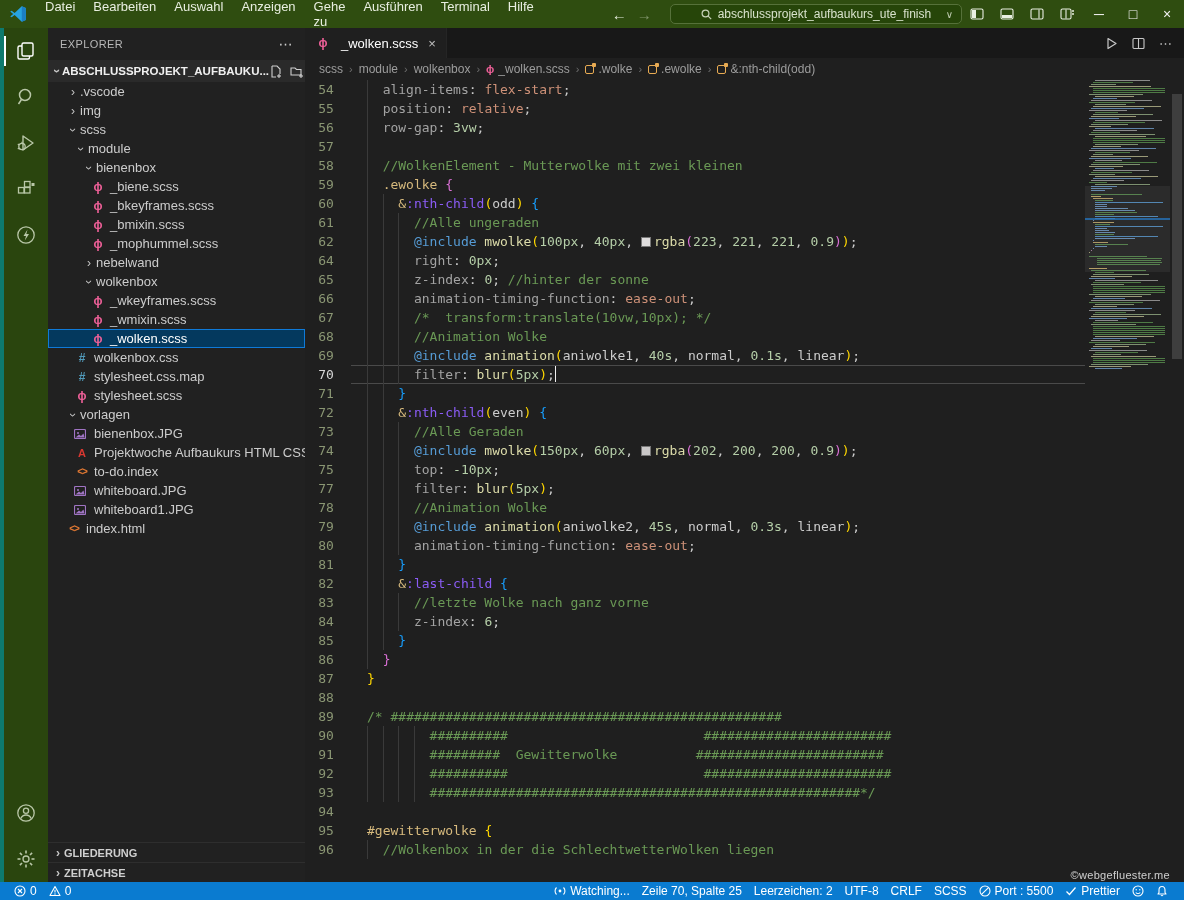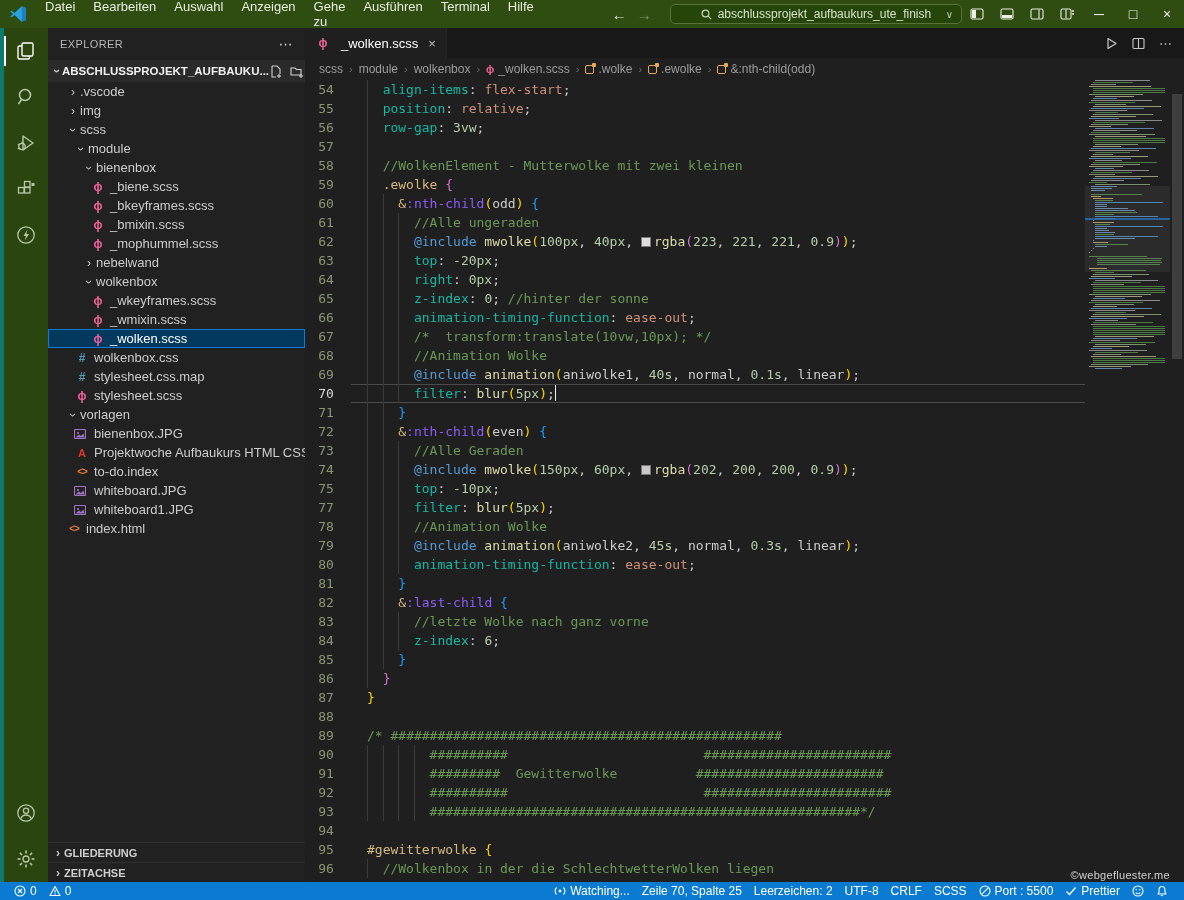--- a/index.html
+++ b/index.html
@@ -73,21 +73,21 @@
   .bc-sym::after { content:""; position:absolute; right:-3px; top:-3px; width:4px; height:4px; background:#e8ab53; border-radius:1px; }
   
   .code { position:absolute; top:52px; left:0; right:99px; bottom:0; overflow:hidden;
           font-family:"DejaVu Sans Mono", monospace; font-size:13px; line-height:19px; }
   .code-line { display:flex; height:19px; white-space:pre; }
   .gutter { width:46px; flex:0 0 auto; text-align:center; color:#8a9673; padding-right:4px; user-select:none; }
   .code-line.current .gutter { color:#d7d7d7; }
   .lc { flex:1; padding-left:16px; position:relative; height:19px; }
   .code-line.current .lc { box-shadow: inset 0 1px 0 #4a4a4a, inset 0 -1px 0 #4a4a4a; }
   .ig { display:inline-block; width:2ch; height:19px; vertical-align:top; box-shadow: inset 1px 0 0 #3a3a3a; }
-  .tk-pln{color:#cccccc} .tk-prop{color:#14b8a6} .tk-val{color:#ce9178}
+  .tk-pln{color:#cccccc} .tk-prop{color:#a3a3a3} .tk-val{color:#ce9178}
   .tk-num{color:#b5cea8} .tk-com{color:#6a9955} .tk-at{color:#569cd6}
   .tk-fn{color:#dcdcaa} .tk-sel{color:#d7ba7d} .tk-amp{color:#d7ba7d}
   .tk-pse{color:#8b5cf6} .tk-b1{color:#ffd700} .tk-b2{color:#da70d6} .tk-b3{color:#179fff}
   .swatch { display:inline-block; width:10px; height:10px; border:1px solid #777; vertical-align:-1px; margin-right:3px; }
   .cursor { display:inline-block; width:1.5px; height:16px; background:#f0f0f0; vertical-align:-3px; }
   
   .minimap { position:absolute; top:52px; right:14px; width:85px; bottom:0; background:#1f1f1f; overflow:hidden; }
   .mm-row { height:1px; margin-bottom:1px; }
   .mm-slider { position:absolute; left:0; right:0; background:rgba(255,255,255,.055); }
   .mm-curline { position:absolute; left:0; right:0; height:2px; background:rgba(38,119,193,.75); }
@@ -450,21 +450,20 @@
       <div class="code" id="code">
           <div class="code-line"><span class="gutter">54</span><span class="lc"><span class="ig"></span><span class="tk-prop">align-items</span><span class="tk-pln">: </span><span class="tk-val">flex-start</span><span class="tk-pln">;</span></span></div>
           <div class="code-line"><span class="gutter">55</span><span class="lc"><span class="ig"></span><span class="tk-prop">position</span><span class="tk-pln">: </span><span class="tk-val">relative</span><span class="tk-pln">;</span></span></div>
           <div class="code-line"><span class="gutter">56</span><span class="lc"><span class="ig"></span><span class="tk-prop">row-gap</span><span class="tk-pln">: </span><span class="tk-num">3vw</span><span class="tk-pln">;</span></span></div>
           <div class="code-line"><span class="gutter">57</span><span class="lc"><span class="ig"></span></span></div>
           <div class="code-line"><span class="gutter">58</span><span class="lc"><span class="ig"></span><span class="tk-com">//WolkenElement - Mutterwolke mit zwei kleinen</span></span></div>
           <div class="code-line"><span class="gutter">59</span><span class="lc"><span class="ig"></span><span class="tk-sel">.ewolke </span><span class="tk-b2">{</span></span></div>
           <div class="code-line"><span class="gutter">60</span><span class="lc"><span class="ig"></span><span class="ig"></span><span class="tk-amp">&amp;</span><span class="tk-pse">:nth-child</span><span class="tk-b1">(</span><span class="tk-pln">odd</span><span class="tk-b1">)</span><span class="tk-pln"> </span><span class="tk-b3">{</span></span></div>
           <div class="code-line"><span class="gutter">61</span><span class="lc"><span class="ig"></span><span class="ig"></span><span class="ig"></span><span class="tk-com">//Alle ungeraden</span></span></div>
           <div class="code-line"><span class="gutter">62</span><span class="lc"><span class="ig"></span><span class="ig"></span><span class="ig"></span><span class="tk-at">@include</span><span class="tk-fn"> mwolke</span><span class="tk-b1">(</span><span class="tk-num">100px</span><span class="tk-pln">, </span><span class="tk-num">40px</span><span class="tk-pln">, </span><span class="swatch" style="background: rgb(223, 221, 221);"></span><span class="tk-fn">rgba</span><span class="tk-b2">(</span><span class="tk-num">223</span><span class="tk-pln">, </span><span class="tk-num">221</span><span class="tk-pln">, </span><span class="tk-num">221</span><span class="tk-pln">, </span><span class="tk-num">0.9</span><span class="tk-b2">)</span><span class="tk-b1">)</span><span class="tk-pln">;</span></span></div>
-          <div class="code-line"><span class="gutter">63</span><span class="lc"><span class="ig"></span><span class="ig"></span><span class="ig"></span><span class="tk-prop">top</span><span class="tk-pln">: </span><span class="tk-num">-20px</span><span class="tk-pln">;</span></span></div>
           <div class="code-line"><span class="gutter">64</span><span class="lc"><span class="ig"></span><span class="ig"></span><span class="ig"></span><span class="tk-prop">right</span><span class="tk-pln">: </span><span class="tk-num">0px</span><span class="tk-pln">;</span></span></div>
           <div class="code-line"><span class="gutter">65</span><span class="lc"><span class="ig"></span><span class="ig"></span><span class="ig"></span><span class="tk-prop">z-index</span><span class="tk-pln">: </span><span class="tk-num">0</span><span class="tk-pln">; </span><span class="tk-com">//hinter der sonne</span></span></div>
           <div class="code-line"><span class="gutter">66</span><span class="lc"><span class="ig"></span><span class="ig"></span><span class="ig"></span><span class="tk-prop">animation-timing-function</span><span class="tk-pln">: </span><span class="tk-val">ease-out</span><span class="tk-pln">;</span></span></div>
           <div class="code-line"><span class="gutter">67</span><span class="lc"><span class="ig"></span><span class="ig"></span><span class="ig"></span><span class="tk-com">/*  transform:translate(10vw,10px); */</span></span></div>
           <div class="code-line"><span class="gutter">68</span><span class="lc"><span class="ig"></span><span class="ig"></span><span class="ig"></span><span class="tk-com">//Animation Wolke</span></span></div>
           <div class="code-line"><span class="gutter">69</span><span class="lc"><span class="ig"></span><span class="ig"></span><span class="ig"></span><span class="tk-at">@include</span><span class="tk-fn"> animation</span><span class="tk-b1">(</span><span class="tk-pln">aniwolke1, </span><span class="tk-num">40s</span><span class="tk-pln">, normal, </span><span class="tk-num">0.1s</span><span class="tk-pln">, linear</span><span class="tk-b1">)</span><span class="tk-pln">;</span></span></div>
           <div class="code-line current"><span class="gutter">70</span><span class="lc"><span class="ig"></span><span class="ig"></span><span class="ig"></span><span class="tk-prop">filter</span><span class="tk-pln">: </span><span class="tk-fn">blur</span><span class="tk-b1">(</span><span class="tk-num">5px</span><span class="tk-b1">)</span><span class="tk-pln">;</span><span class="cursor"></span></span></div>
           <div class="code-line"><span class="gutter">71</span><span class="lc"><span class="ig"></span><span class="ig"></span><span class="tk-b3">}</span></span></div>
           <div class="code-line"><span class="gutter">72</span><span class="lc"><span class="ig"></span><span class="ig"></span><span class="tk-amp">&amp;</span><span class="tk-pse">:nth-child</span><span class="tk-b1">(</span><span class="tk-pln">even</span><span class="tk-b1">)</span><span class="tk-pln"> </span><span class="tk-b3">{</span></span></div>
           <div class="code-line"><span class="gutter">73</span><span class="lc"><span class="ig"></span><span class="ig"></span><span class="ig"></span><span class="tk-com">//Alle Geraden</span></span></div>

